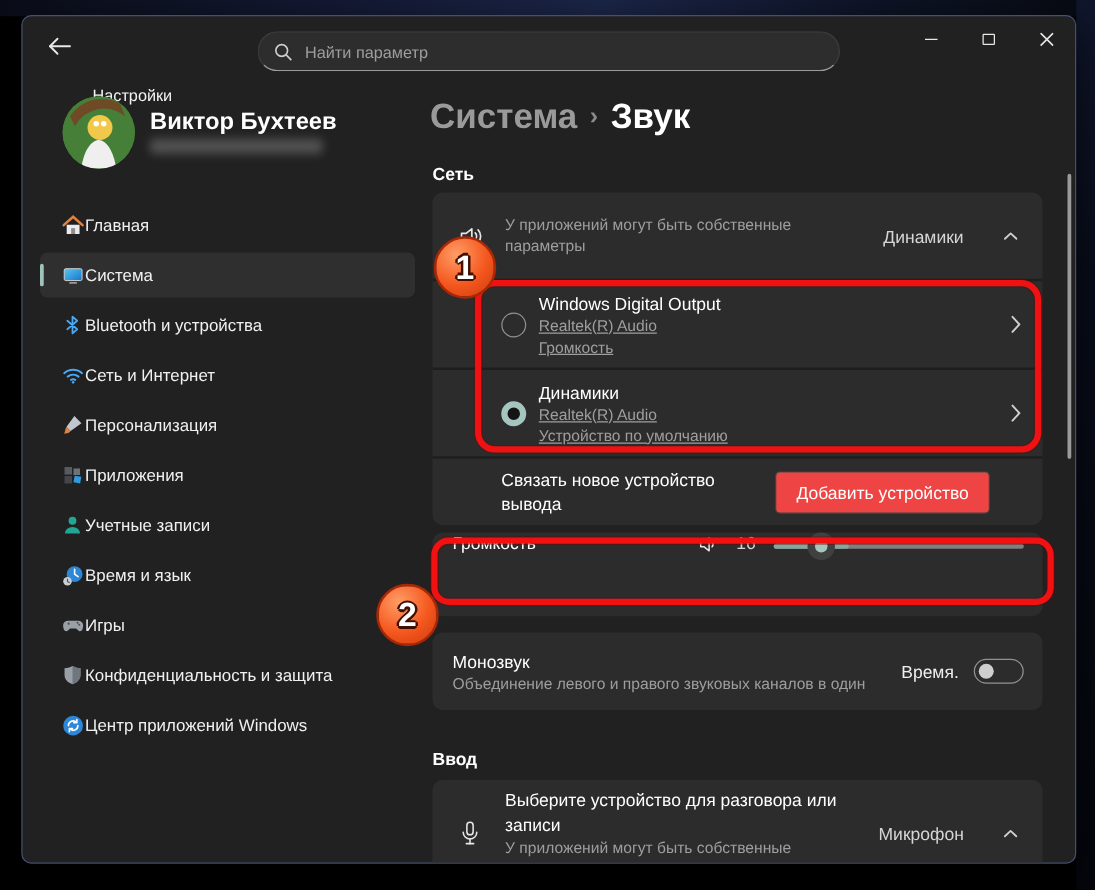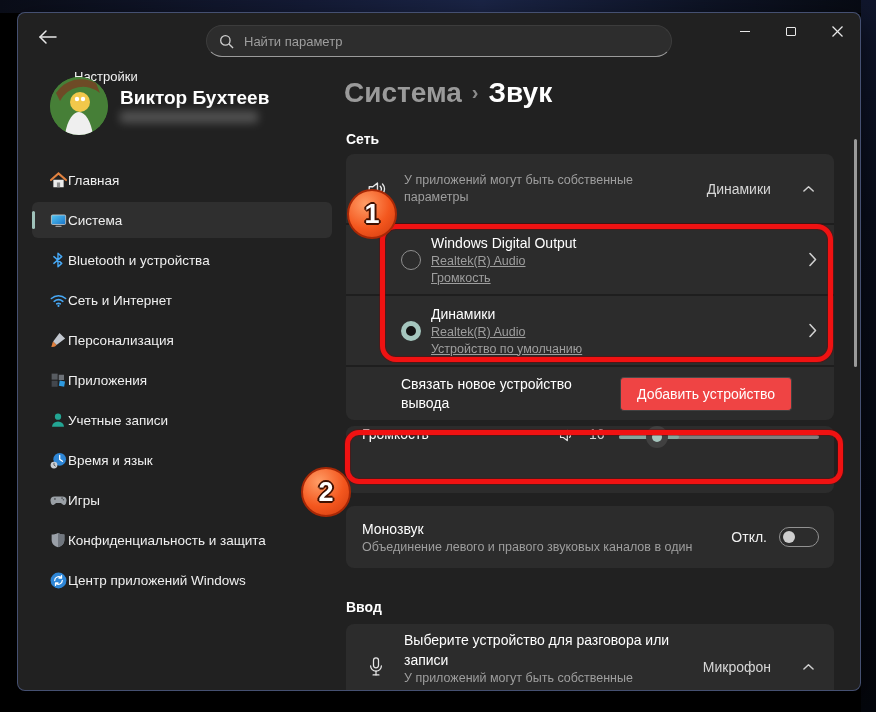--- a/index.html
+++ b/index.html
@@ -374,21 +374,21 @@
           <div class="thumb"></div>
         </div>
       </div>
 
       <div class="card mono-card">
         <div class="titles">
           <div class="t-main">Монозвук</div>
           <div class="t-sub">Объединение левого и правого звуковых каналов в один</div>
         </div>
         <div class="spacer"></div>
-        <span class="toggle-label">Откл.</span>
+        <span class="toggle-label">Время.</span>
         <div class="toggle"></div>
       </div>
 
       <div class="section-label sec-input">Ввод</div>
 
       <div class="card mic-card">
         <span class="ico">
           <svg width="20" height="22" viewBox="0 0 24 26" fill="none" stroke="#e6e6e6" stroke-width="1.5" stroke-linecap="round" stroke-linejoin="round">
               <rect x="9" y="2" width="6" height="12" rx="3"></rect>
               <path d="M5.5 11.5 a6.5 6.5 0 0 0 13 0"></path>

